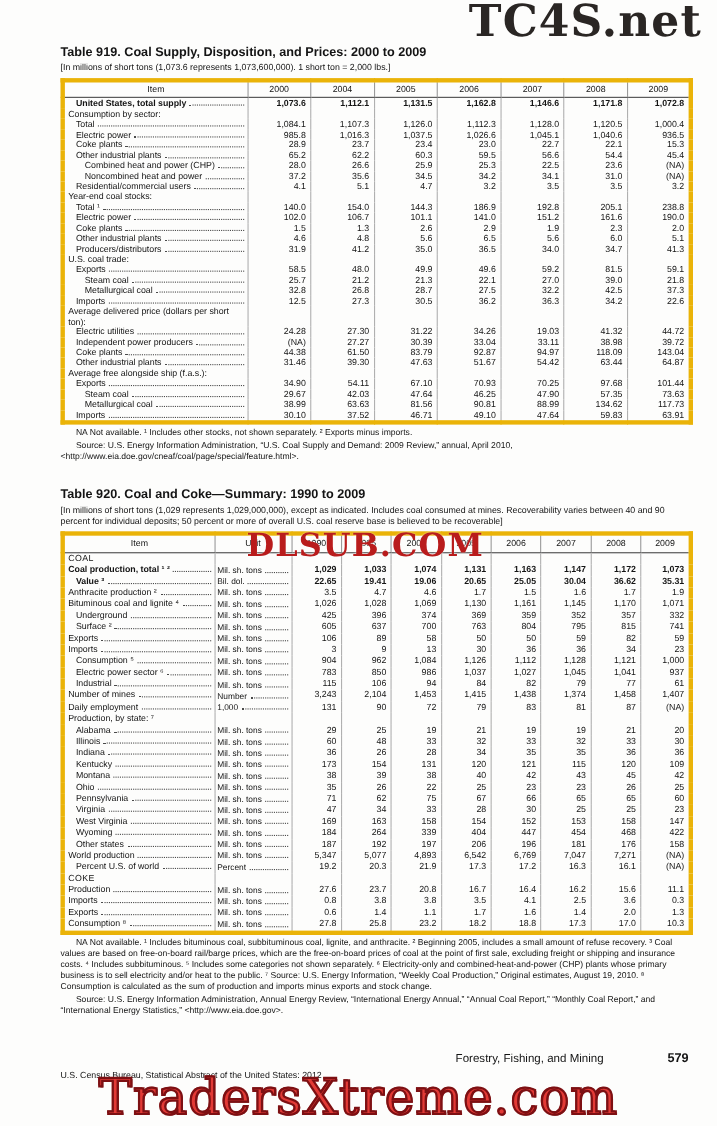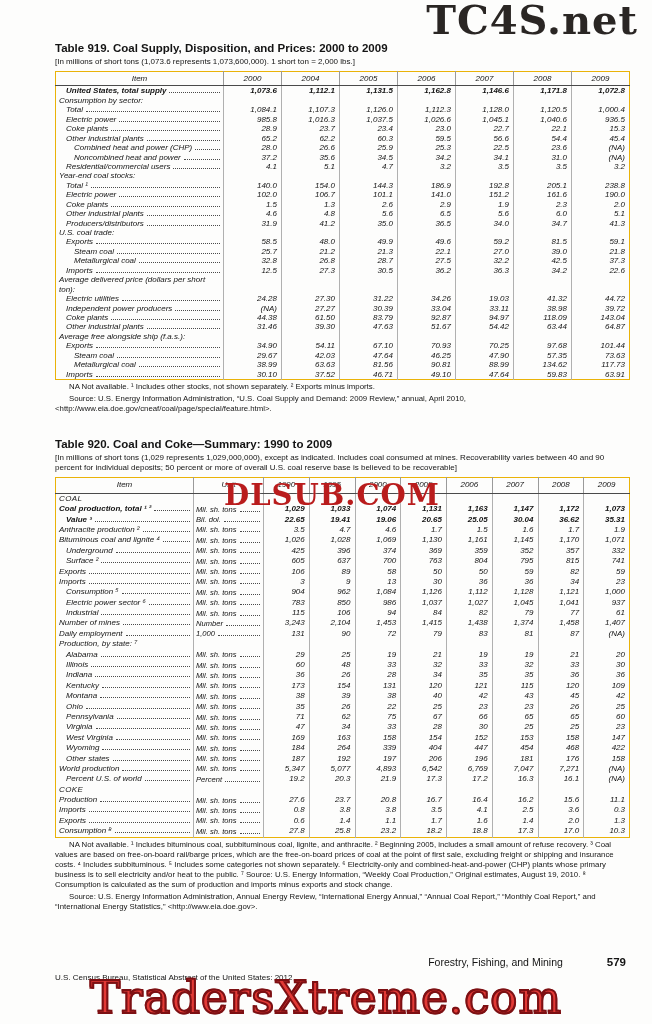--- a/index.html
+++ b/index.html
@@ -32,21 +32,21 @@
   }
 
   
   .tbl-title { font-size:11.5px; font-weight:bold; margin:0 0 3px 0; }
   .tbl-note  { font-size:8px; margin:0 0 4px 0; line-height:1.25; }
   .t2-space  { margin-top:24px; }
 
   
   table {
     width:100%; border-collapse:collapse; table-layout:fixed;
-    border:1px solid #eab308; font-size:8px; line-height:1.18;font-style:italic;
+    border:4px solid #eab308; font-size:8px; line-height:1.18;
   }
   #t920 { line-height:1.3; }
   th {
     font-weight:normal; text-align:center; padding:2px 1px;
     border-bottom:1px solid #4a4a4a; border-left:1px solid #9a9a9a;
     font-size:8px;
   }
   th:first-child { border-left:none; }
   td { padding:0 2px; vertical-align:bottom; }
   td.val { text-align:right; border-left:1px solid #b0b0b0; padding-right:4px; white-space:nowrap; }
@@ -61,21 +61,21 @@
   td.section .fx { justify-content:flex-start; letter-spacing:.4px; }
   #t919 col.c-item { width:168px; }
   #t920 col.c-item { width:138px; }
   #t920 col.c-unit { width:70px; }
 
   
   .fn { font-size:7.8px; line-height:1.3; margin:2px 0 0 0; text-indent:14px; }
 
   
   .chapter-line { position:absolute; right:26px; bottom:56px; font-size:10.5px; z-index:2; }
-  .chapter-line .pg { font-weight:bold; font-size:11.5px; margin-left:8px;padding-left:36px; }
+  .chapter-line .pg { font-weight:bold; font-size:11.5px; margin-left:22px;padding-left:36px; }
   .bureau-line { position:absolute; left:55px; bottom:42px; font-size:8px; z-index:2; }
 </style>
 </head>
 <body>
 
 <div class="page">
 
   <h1 class="tbl-title">Table 919. Coal Supply, Disposition, and Prices: 2000 to 2009</h1>
   <p class="tbl-note">[In millions of short tons (1,073.6 represents 1,073,600,000). 1 short ton = 2,000 lbs.]</p>
   <table id="t919">

